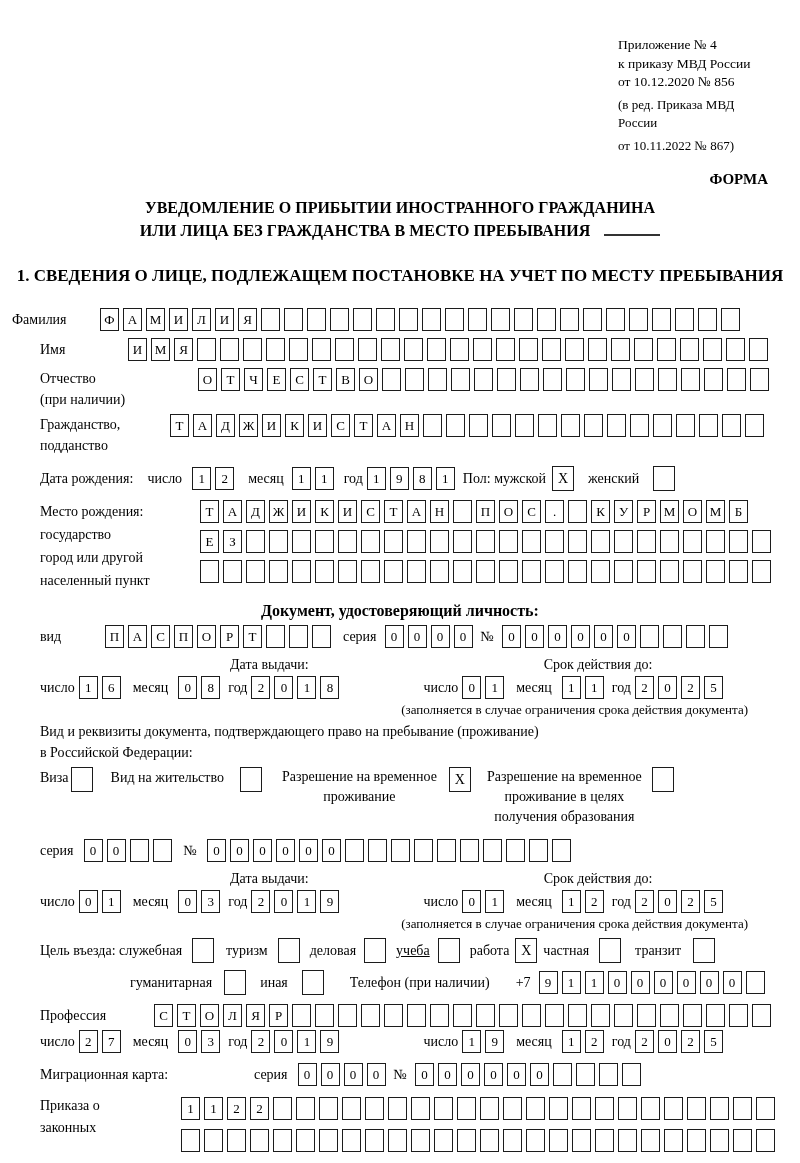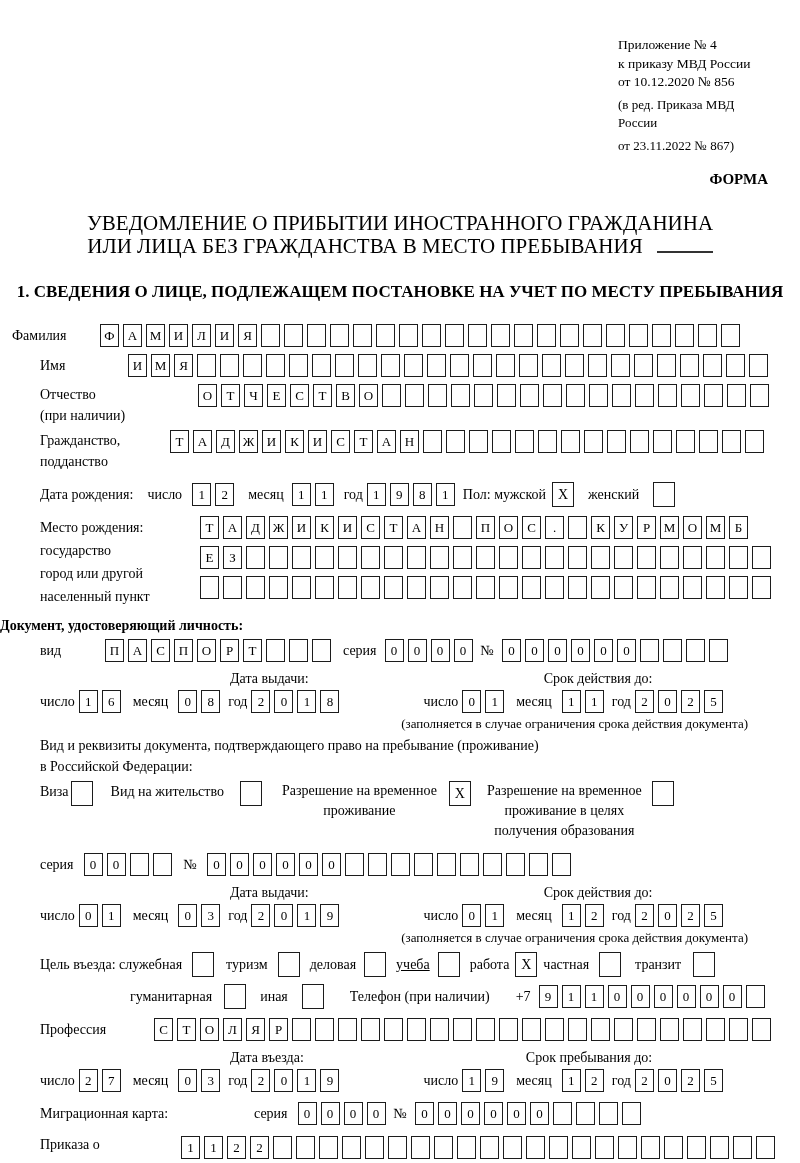--- a/index.html
+++ b/index.html
@@ -5,50 +5,50 @@
   * { margin:0; padding:0; box-sizing:border-box; }
   html,body { background:#fff; }
   .page {
     width:800px; height:1163px; background:#fff; color:#000;
     font-family:"Liberation Serif","DejaVu Serif",serif;
     font-size:14px; overflow:hidden; position:relative;
   }
   .appendix { margin:36px 30px 0 618px; font-size:13.5px; line-height:18.5px; }
   .appendix .ed { margin-top:4px; font-size:13px; }
   .form-label { margin-top:16px; padding-right:32px; text-align:right; font-weight:bold; font-size:15px; }
-  .title { margin-top:24px; text-align:center; font-weight:normal; font-size:21px; line-height:23px; }
+  .title { margin-top:8px; text-align:center; font-weight:bold; font-size:16px; line-height:23px; }
   .title .blank { display:inline-block; width:56px; border-bottom:2px solid #333; height:14px; margin-left:14px; }
   .sect { margin-top:24px; text-align:center; font-weight:bold; font-size:17px; }
   .row { display:flex; align-items:center; margin:7px 0 0 40px; }
   .row.top { align-items:flex-start; }
   .lbl { flex-shrink:0; line-height:21px; }
   .strip { display:inline-flex; gap:4px; flex-wrap:nowrap; }
   .cell {
     width:19px; height:23px; border:1.6px solid #1c1c1c; background:#fff;
     display:inline-flex; align-items:center; justify-content:center;
     font-size:13px; flex-shrink:0;
   }
   .cbx .cell { width:22px; height:25px; font-size:14px; }
   .colstrips { display:flex; flex-direction:column; gap:7px; }
   .dhead { display:flex; margin:9px 0 0 40px; }
   .note { text-align:right; padding-right:52px; font-size:13px; margin-top:3px; }
-  .doc-head { margin-top:10px; font-weight:bold; font-size:14px; }
+  .doc-head { margin-top:10px; text-align:center; font-weight:bold; font-size:16px; }
   .mlcb { text-align:center; line-height:20px; }
 </style>
 </head>
 <body>
 
 <div class="page">
 
   <div class="appendix">
     <div>Приложение № 4</div>
     <div>к приказу МВД России</div>
     <div>от 10.12.2020 № 856</div>
     <div class="ed">(в ред. Приказа МВД России</div>
-    <div class="ed">от 23.11.2022 № 867)</div>
+    <div class="ed">от 10.11.2022 № 867)</div>
   </div>
 
   <div class="form-label">ФОРМА</div>
 
   <div class="title">
     <div>УВЕДОМЛЕНИЕ О ПРИБЫТИИ ИНОСТРАННОГО ГРАЖДАНИНА</div>
     <div><span>ИЛИ ЛИЦА БЕЗ ГРАЖДАНСТВА В МЕСТО ПРЕБЫВАНИЯ</span><span class="blank"></span></div>
   </div>
 
   <div class="sect">1. СВЕДЕНИЯ О ЛИЦЕ, ПОДЛЕЖАЩЕМ ПОСТАНОВКЕ НА УЧЕТ ПО МЕСТУ ПРЕБЫВАНИЯ</div>
@@ -580,24 +580,20 @@
         <span class="cell"></span>
         <span class="cell"></span>
         <span class="cell"></span>
         <span class="cell"></span>
         <span class="cell"></span>
         <span class="cell"></span>
         <span class="cell"></span>
       </span>
   </div>
 
-  <div class="dhead">
-    <span style="margin-left:190px;">Дата въезда:</span>
-    <span style="margin-left:222px;">Срок пребывания до:</span>
-  </div>
 
   <div class="row" style="margin-top:3px;">
     <span class="lbl">число</span>
     <span class="strip" style="margin-left:4px;">
         <span class="cell">2</span>
         <span class="cell">7</span>
       </span>
     <span class="lbl" style="margin-left:12px;">месяц</span>
     <span class="strip" style="margin-left:10px;">
         <span class="cell">0</span>

